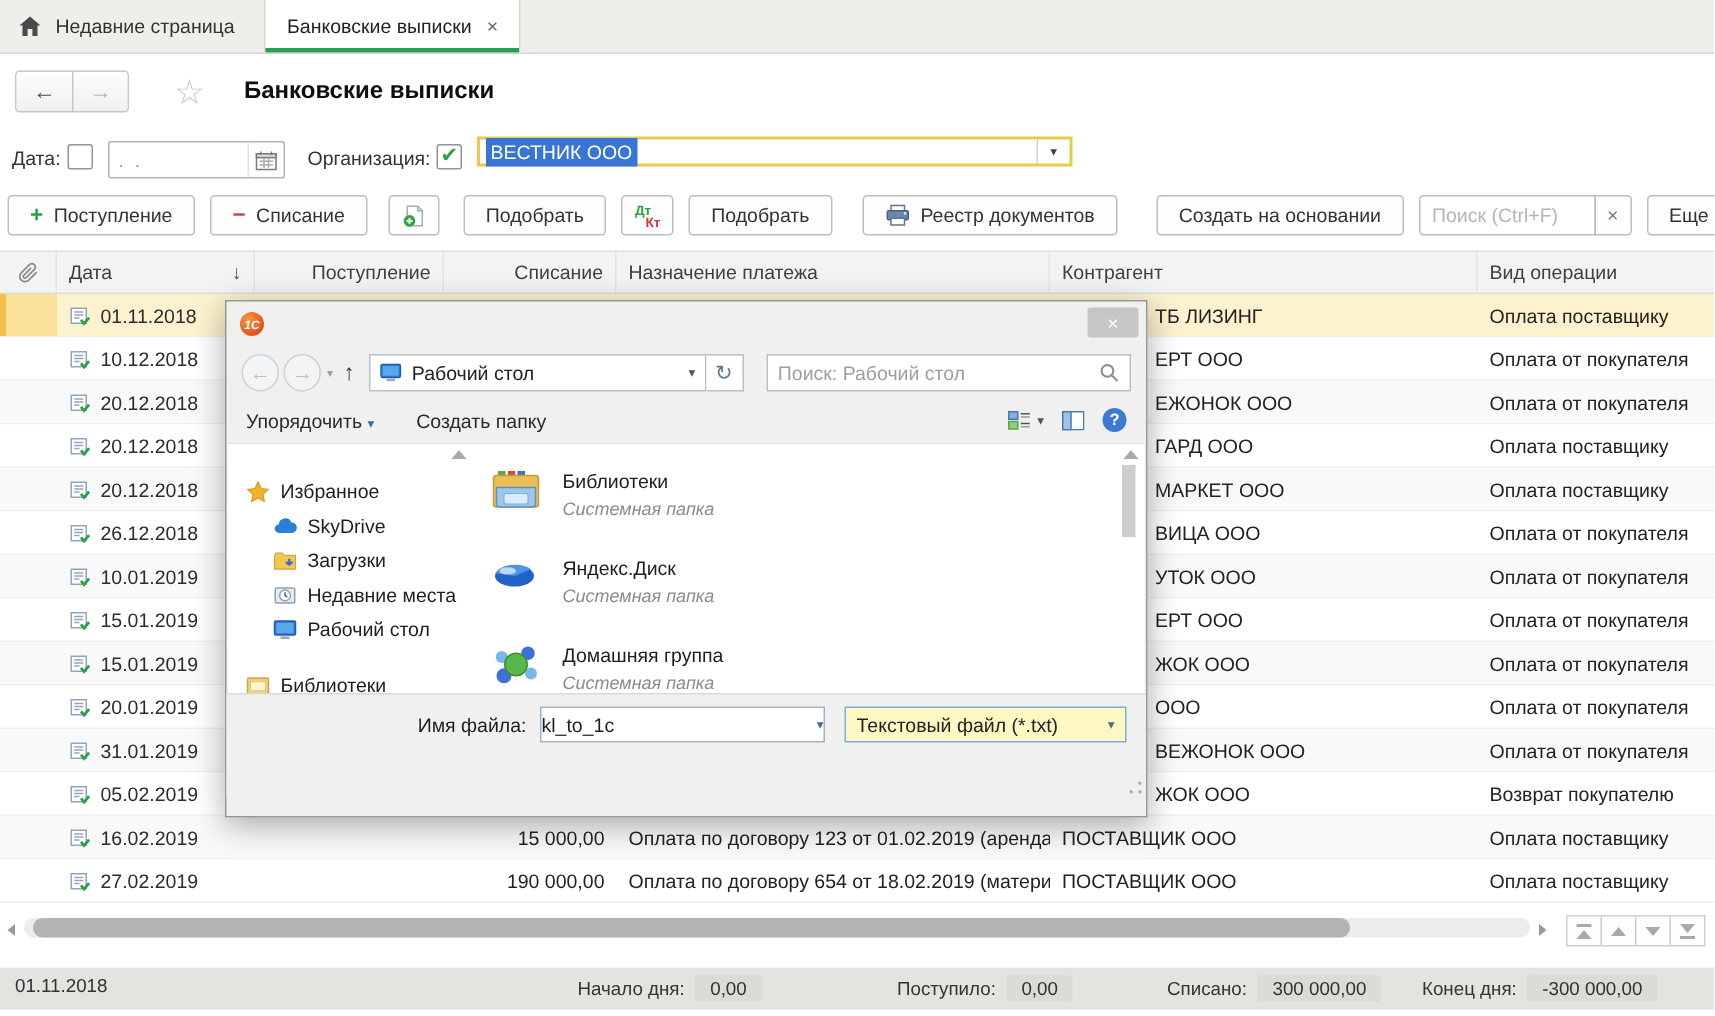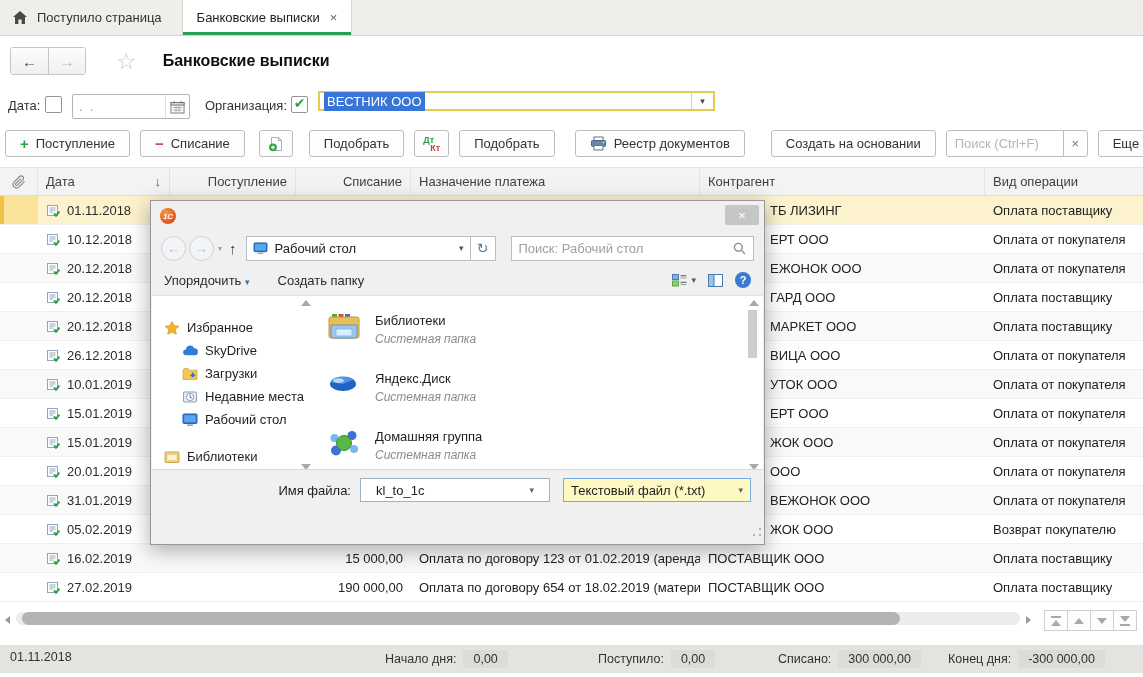--- a/index.html
+++ b/index.html
@@ -157,25 +157,25 @@
   .side-scroll .tri.down { position:absolute; bottom:0; left:1px; }
   .dlg-files { flex:1; position:relative; padding:16px 0 0 16px; overflow:hidden; }
   .file-item { display:flex; align-items:flex-start; gap:13px; height:34px; margin-bottom:24px; }
   .file-icon { width:36px; display:flex; justify-content:center; flex:none; }
   .file-name { color:#1e1e1e; margin-top:1px; }
   .file-type { color:#8b8b8b; font-size:12px; margin-top:4px;font-style:italic; }
   .files-scroll { position:absolute; right:4px; top:4px; bottom:4px; width:11px; }
   .files-scroll .tri.up { position:absolute; top:0; left:1px; }
   .files-scroll .tri.down { position:absolute; bottom:0; left:1px; }
   .files-scroll .thumb { position:absolute; top:10px; left:0; width:9px; height:48px; background:#cdcdcd; }
-  .dlg-foot { position:absolute; left:0; right:0; bottom:5px; height:70px; background:#f0f0f0; border-top:1px solid #dadada; }
+  .dlg-foot { position:absolute; left:0; right:0; bottom:12px; height:70px; background:#f0f0f0; border-top:1px solid #dadada; }
   .fn-row { position:absolute; top:8px; right:13px; display:flex; align-items:center; gap:9px; }
   .fn-label { color:#1e1e1e; }
   .fn-combo { width:190px; height:24px; border:1px solid #9fb2c4; background:#fff;
-    display:flex; align-items:center; padding:0 15px; }
+    display:flex; align-items:center; padding:0 0; }
   .fn-combo .val { color:#1e1e1e; }
   .combo-dd { margin-left:auto; color:#49698c; font-size:9px; }
   .ft-combo { width:188px; height:24px; border:1px solid #78aedd; background:#fef9c3; margin-left:4px;
     display:flex; align-items:center; padding:0 7px; }
   .btn-row { position:absolute; top:39px; right:13px; display:flex; gap:10px; }
   .wbtn { width:88px; height:25px; background:linear-gradient(#f2f2f2,#e4e4e4); border:1px solid #9d9d9d;
     display:flex; align-items:center; justify-content:center; color:#1e1e1e; }
   .grip { position:absolute; right:3px; bottom:3px; width:8px; height:8px;
     background:
       radial-gradient(circle at 7px 1px, #b0b0b0 1px, transparent 1.4px),
@@ -183,21 +183,21 @@
       radial-gradient(circle at 1px 7px, #b0b0b0 1px, transparent 1.4px); }
 </style>
 </head>
 <body>
 
 <div class="tabbar">
   <div class="tab-home">
     <svg width="16" height="15" viewBox="0 0 16 15">
         <path d="M8 1l7 6h-2v7h-3.4V9.4H6.4V14H3V7H1z" fill="#4a4a4a"></path>
       </svg>
-    <span>Поступило страница</span>
+    <span>Недавние страница</span>
   </div>
   <div class="tab-active">
     <span>Банковские выписки</span>
     <span class="tab-close">×</span>
   </div>
 </div>
 
 <div class="navrow">
   <div class="histbtns">
     <div class="histbtn arr-back">←</div>

